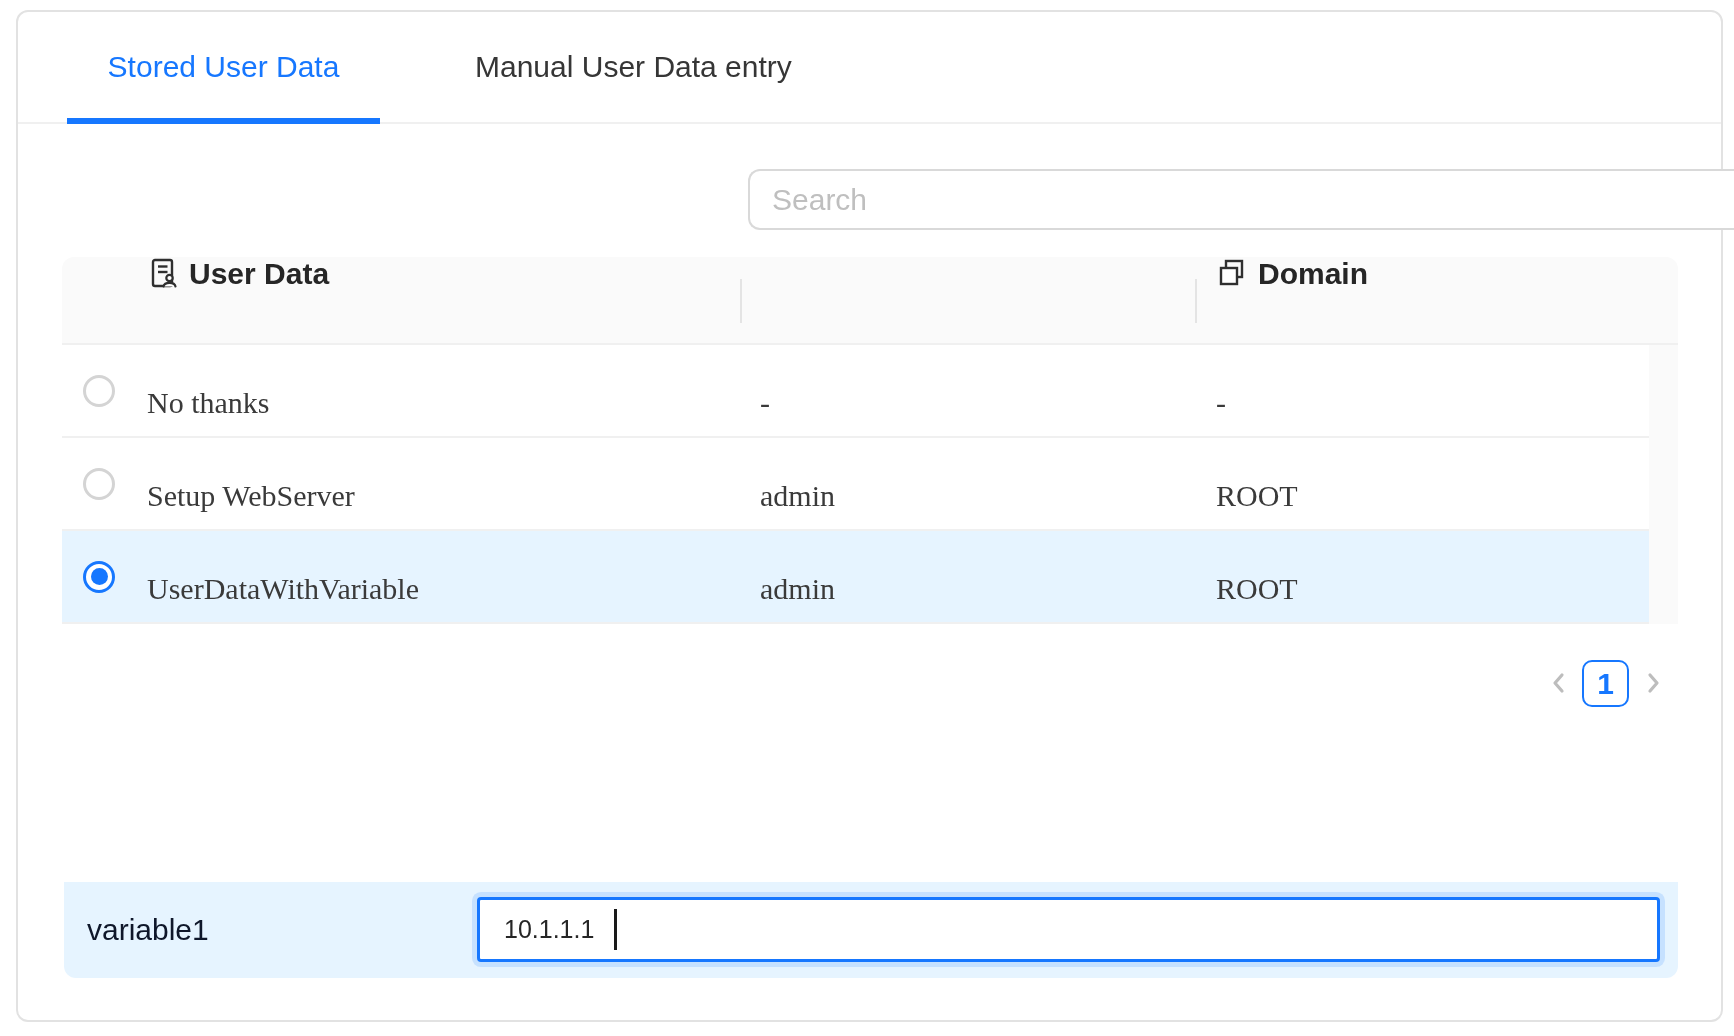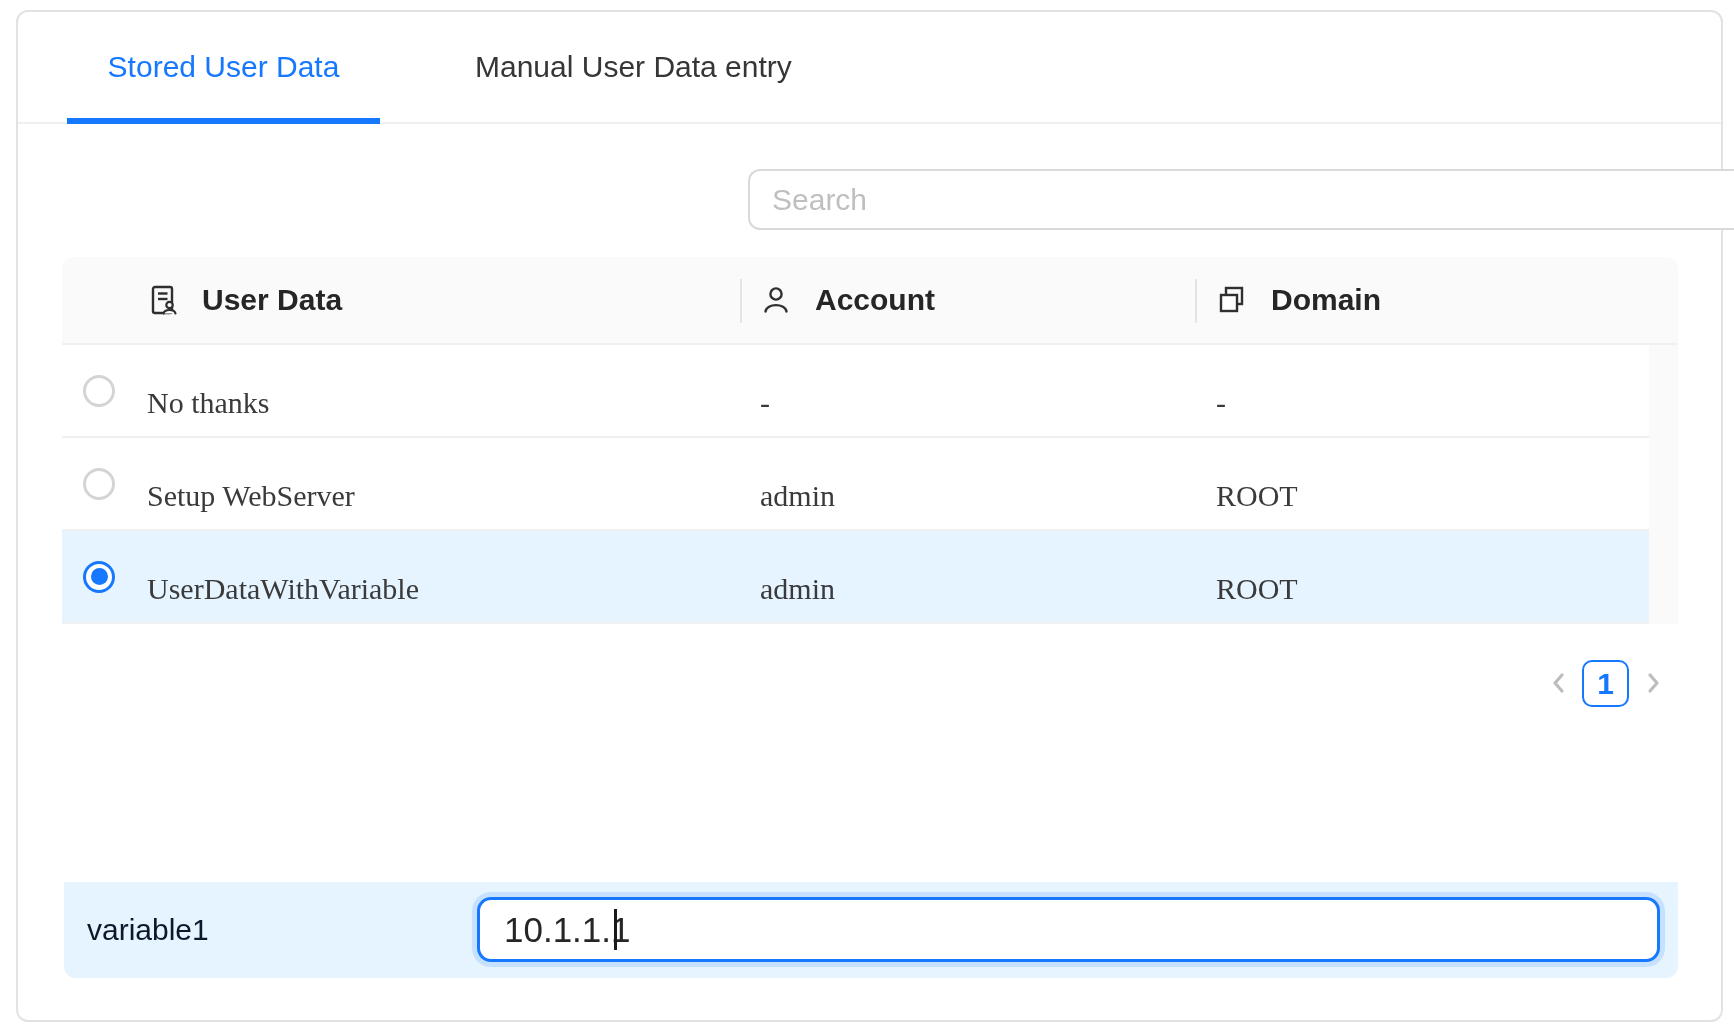--- a/index.html
+++ b/index.html
@@ -27,22 +27,22 @@
   .search-input::placeholder { color: #bfbfbf; }
   .search-btn { width: 62px; height: 61px; border: 2px solid #d9d9d9;
     border-radius: 0 12px 12px 0; background: #fff; display: flex; align-items: center;
     justify-content: center; cursor: pointer; }
 
   
   .table1 { position: absolute; left: 44px; top: 245px; width: 1616px; }
   .t1-header { position: relative; height: 88px; background: #fafafa;
     border-radius: 12px 12px 0 0; border-bottom: 2px solid #f0f0f0; font-weight: 700;
     font-size: 30px; color: #262626; }
-  .hcell { position: absolute; top: 0; height: 86px; display: flex; align-items: center;
-    gap: 23px; }
+  .hcell { position: absolute; top: 0; height: 86px; display: flex; align-items: flex-start;
+    gap: 10px; }
   .hdiv { position: absolute; top: 22px; width: 2px; height: 44px; background: #e4e4e4; }
   .t1-body { position: relative; }
   .trow { position: relative; height: 93px; border-bottom: 2px solid #f0f0f0;
     background: #fff; }
   .trow.selected { background: #e6f4ff; }
   .cell { position: absolute; top: 12px; height: 100%; display: flex; align-items: center;
     font-size: 30px; color: #3a3a3a; font-family: Liberation Serif, serif; }
   .c-user  { left: 85px; }
   .c-acct  { left: 698px; }
   .c-dom   { left: 1154px; }
@@ -73,22 +73,22 @@
     align-items: center; }
   .kv-val-label { position: absolute; left: 416px; top: 0; height: 70px; display: flex;
     align-items: center; }
   .kv-div { position: absolute; left: 398px; top: 15px; width: 2px; height: 40px;
     background: #e4e4e4; }
   .kv-row { position: absolute; left: 46px; top: 870px; width: 1614px; height: 96px;
     background: #e6f4ff; border-radius: 0 0 12px 12px; }
   .kv-key-cell { position: absolute; left: 23px; top: 0; height: 100%; display: flex;
     align-items: center; font-size: 30px; color: #0f172a; }
   .kv-input { position: absolute; left: 413px; top: 15px; width: 1183px; height: 65px;
-    border: 3px solid #1677ff; border-radius: 14px;
-    box-shadow: 0 0 0 5px rgba(22,119,255,0.15); padding: 0 24px; font-size: 35px;
+    border: 3px solid #1677ff; border-radius: 4px;
+    box-shadow: 0 0 0 5px rgba(22,119,255,0.15); padding: 0 24px; font-size: 25px;
     color: #262626; outline: none; background: #fff;
     font-family: "Liberation Sans", sans-serif; }
   .caret { position: absolute; left: 550px; top: 27px; width: 3px; height: 41px;
     background: #1a1a1a; }
 
   .icon { flex: 0 0 auto; display: block; }
 </style>
 </head>
 <body>
 
@@ -120,27 +120,20 @@
         <svg class="icon" width="32" height="32" viewBox="0 0 32 32">
           <rect x="6" y="3" width="19" height="26" rx="2" fill="none" stroke="#2f2f2f" stroke-width="2.4"></rect>
           <line x1="11" y1="9.5" x2="20.5" y2="9.5" stroke="#2f2f2f" stroke-width="2.4"></line>
           <line x1="11" y1="15" x2="20.5" y2="15" stroke="#2f2f2f" stroke-width="2.4"></line>
           <circle cx="22.5" cy="21" r="3.2" fill="#fff" stroke="#2f2f2f" stroke-width="2.2"></circle>
           <path d="M16.5 29.5 C17.5 24.8 27.5 24.8 28.5 29.5" fill="#fff" stroke="#2f2f2f" stroke-width="2.2" stroke-linecap="round"></path>
         </svg>
         <span>User Data</span>
       </div>
       <div class="hdiv" style="left:678px"></div>
-      <div class="hcell" style="left:698px">
-        <svg class="icon" width="32" height="32" viewBox="0 0 32 32">
-          <circle cx="16" cy="10" r="5.6" fill="none" stroke="#2f2f2f" stroke-width="2.4"></circle>
-          <path d="M5.5 27.5 C6.5 19 25.5 19 26.5 27.5" fill="none" stroke="#2f2f2f" stroke-width="2.4" stroke-linecap="round"></path>
-        </svg>
-        <span>Account</span>
-      </div>
       <div class="hdiv" style="left:1133px"></div>
       <div class="hcell" style="left:1154px">
         <svg class="icon" width="32" height="32" viewBox="0 0 32 32">
           <rect x="10" y="4" width="16" height="16" fill="none" stroke="#2f2f2f" stroke-width="2.4"></rect>
           <rect x="5" y="11" width="16" height="16" fill="#fff" stroke="#2f2f2f" stroke-width="2.4"></rect>
         </svg>
         <span>Domain</span>
       </div>
     </div>
 

